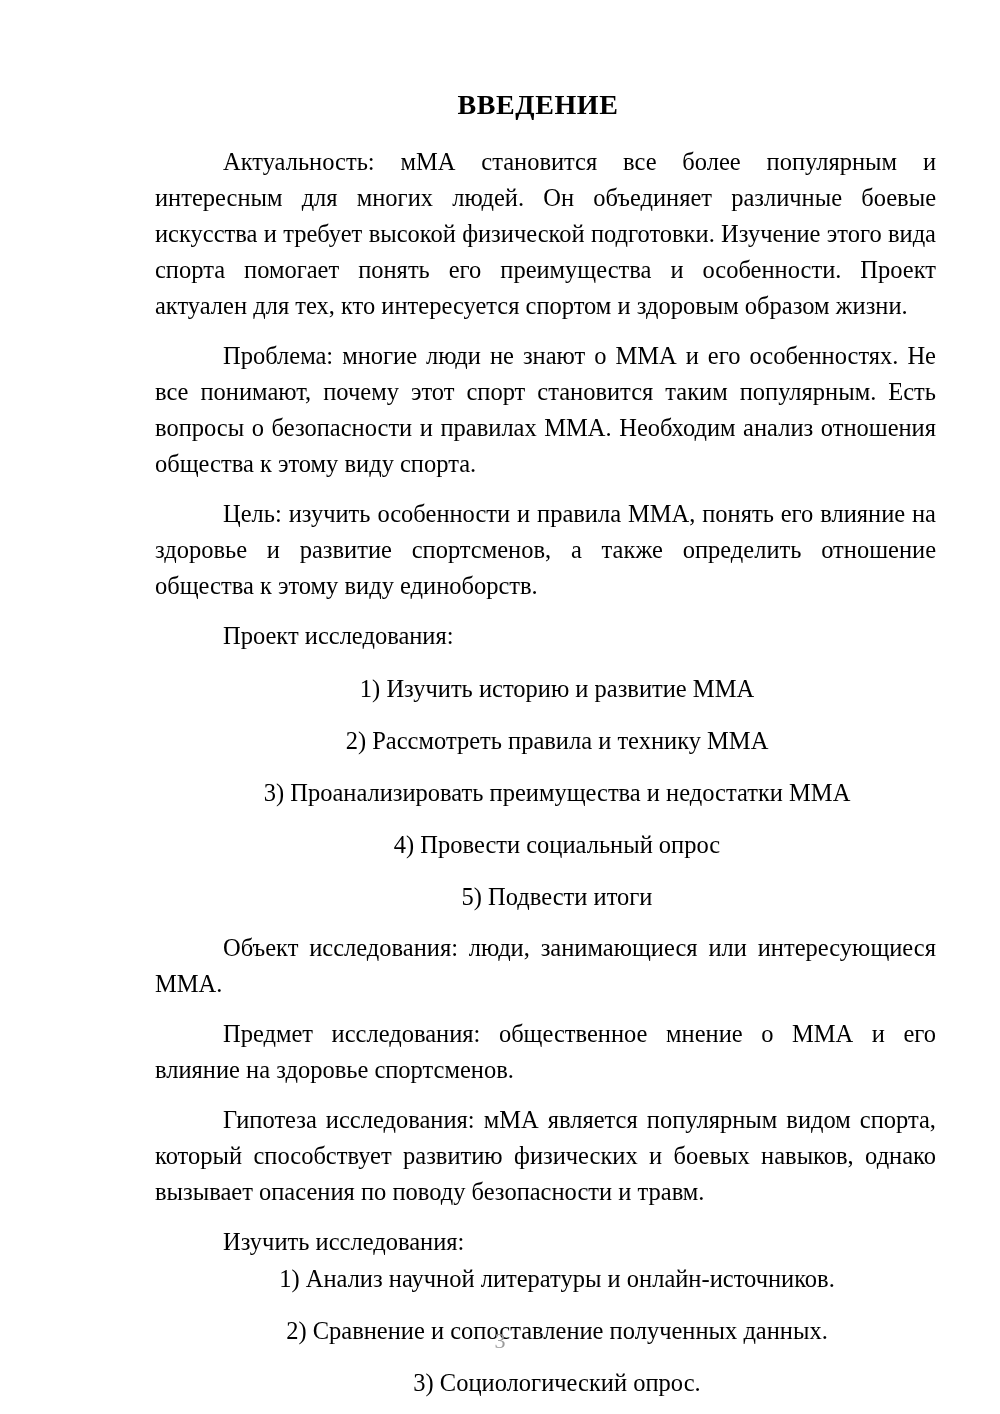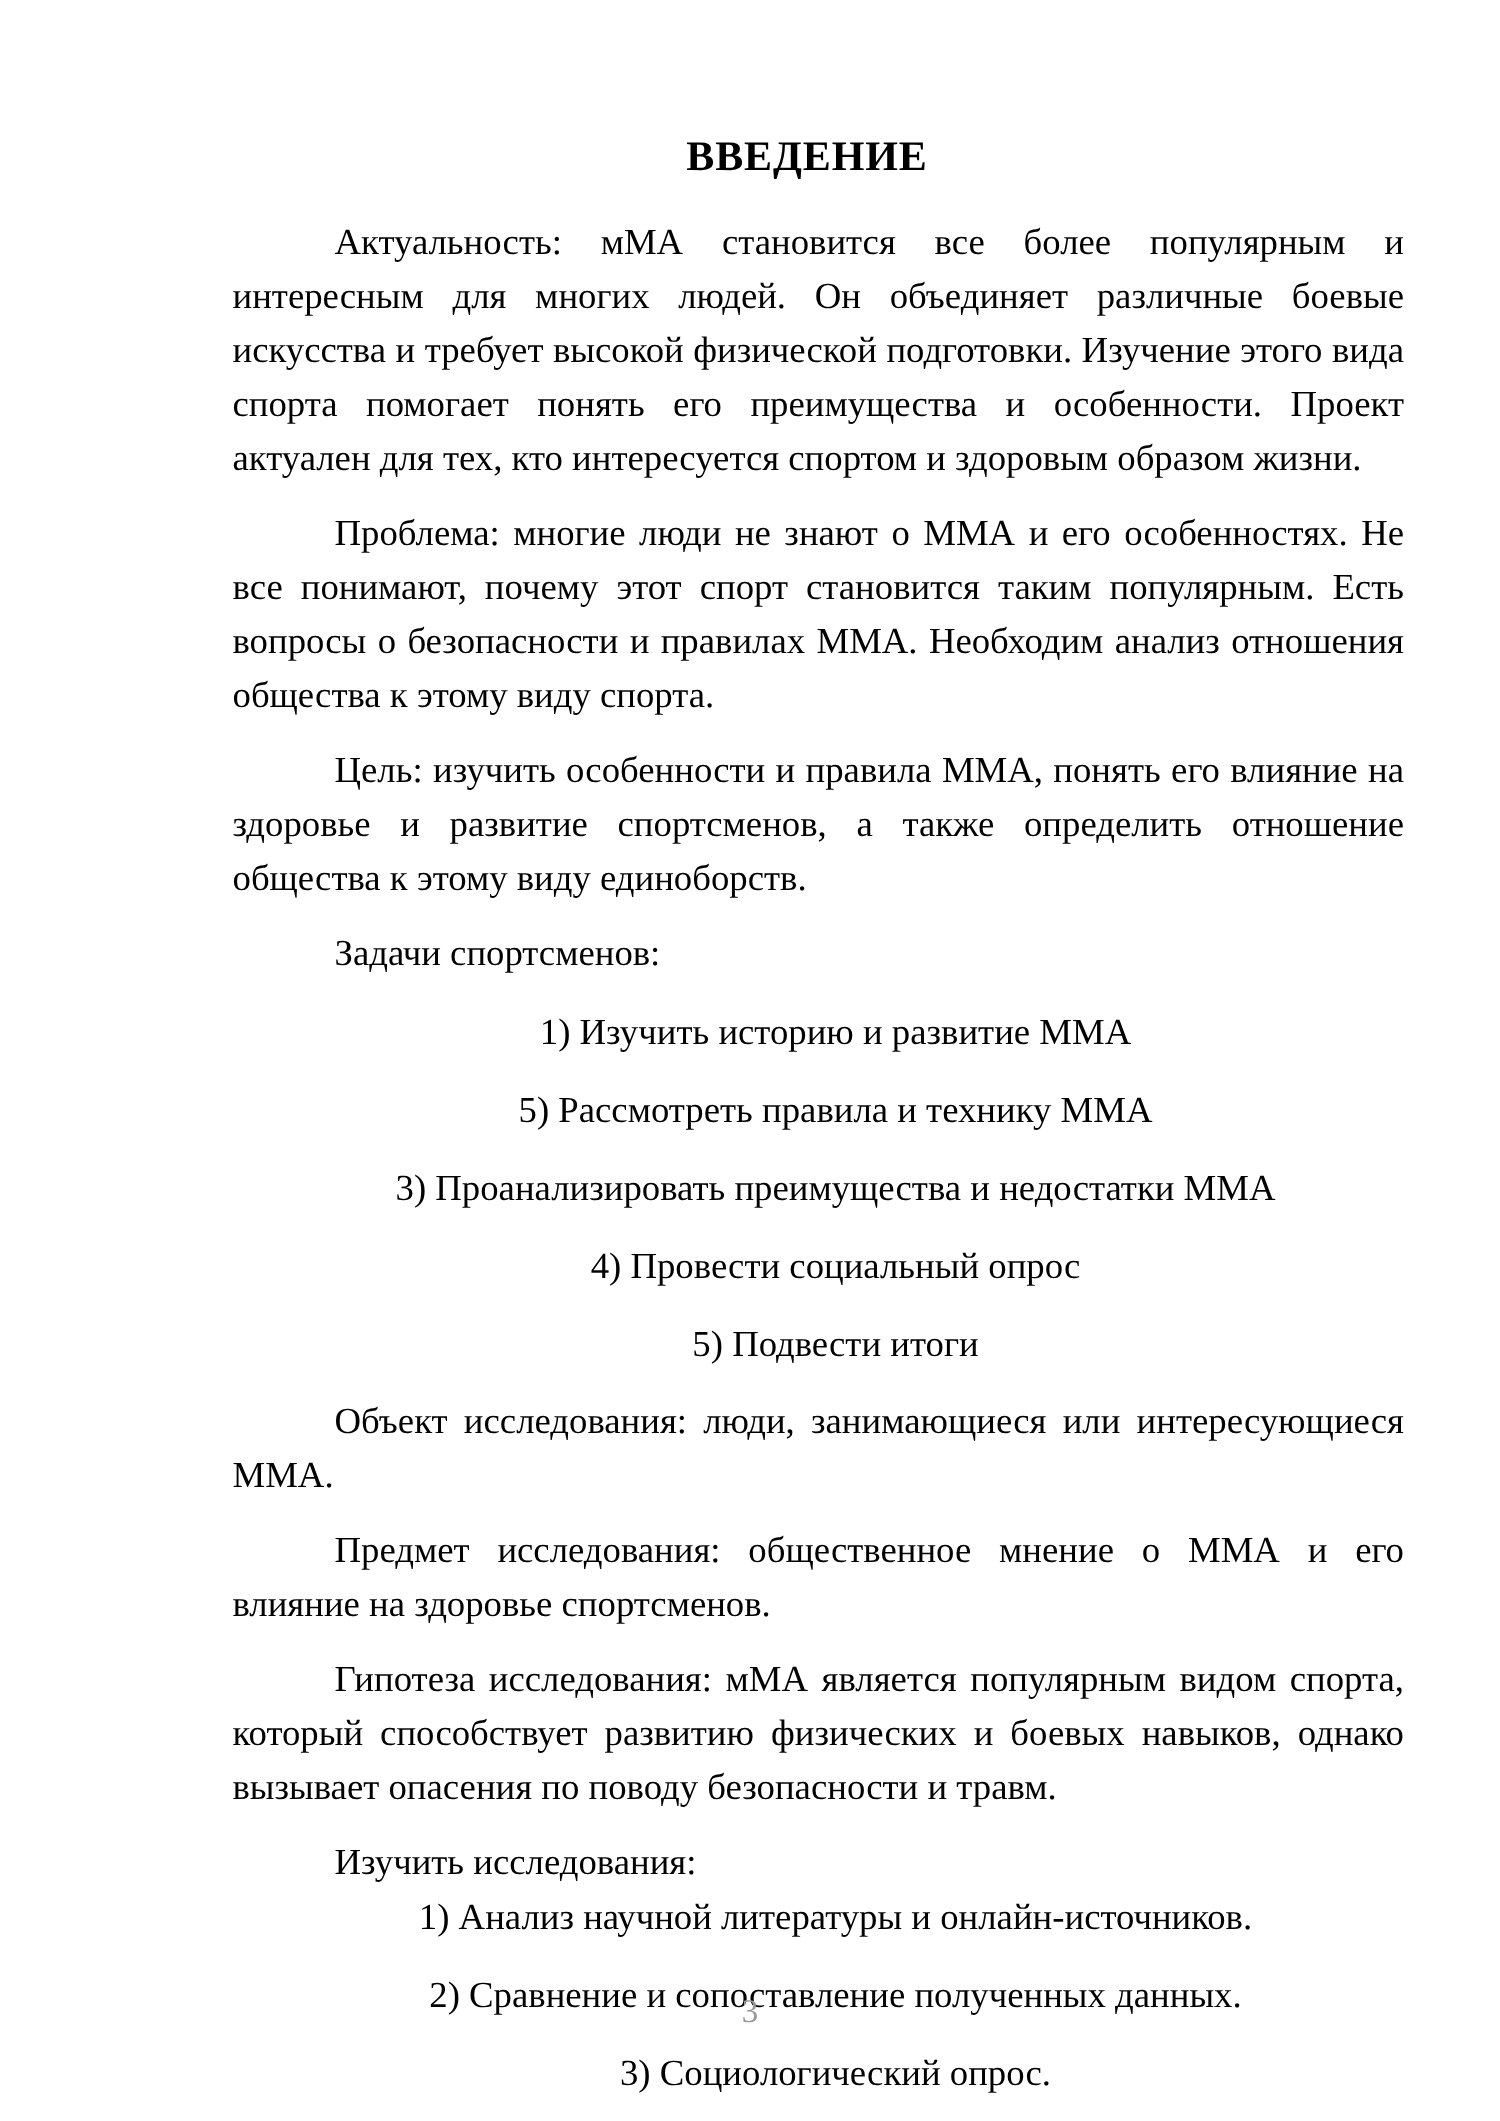--- a/index.html
+++ b/index.html
@@ -90,25 +90,25 @@
   <div class="content">
 
     <h1 class="doc-title">ВВЕДЕНИЕ</h1>
 
     <p class="para">Актуальность: мМА становится все более популярным и интересным для многих людей. Он объединяет различные боевые искусства и требует высокой физической подготовки. Изучение этого вида спорта помогает понять его преимущества и особенности. Проект актуален для тех, кто интересуется спортом и здоровым образом жизни.</p>
 
     <p class="para">Проблема: многие люди не знают о ММА и его особенностях. Не все понимают, почему этот спорт становится таким популярным. Есть вопросы о безопасности и правилах ММА. Необходим анализ отношения общества к этому виду спорта.</p>
 
     <p class="para">Цель: изучить особенности и правила ММА, понять его влияние на здоровье и развитие спортсменов, а также определить отношение общества к этому виду единоборств.</p>
 
-    <p class="para section-lead">Задачи спортсменов:</p>
+    <p class="para section-lead">Проект исследования:</p>
 
     <ol class="list">
       <li class="list-item">1) Изучить историю и развитие ММА</li>
-      <li class="list-item">5) Рассмотреть правила и технику ММА</li>
+      <li class="list-item">2) Рассмотреть правила и технику ММА</li>
       <li class="list-item">3) Проанализировать преимущества и недостатки ММА</li>
       <li class="list-item">4) Провести социальный опрос</li>
       <li class="list-item">5) Подвести итоги</li>
     </ol>
 
     <p class="para">Объект исследования: люди, занимающиеся или интересующиеся ММА.</p>
 
     <p class="para">Предмет исследования: общественное мнение о ММА и его влияние на здоровье спортсменов.</p>
 
     <p class="para">Гипотеза исследования: мМА является популярным видом спорта, который способствует развитию физических и боевых навыков, однако вызывает опасения по поводу безопасности и травм.</p>

